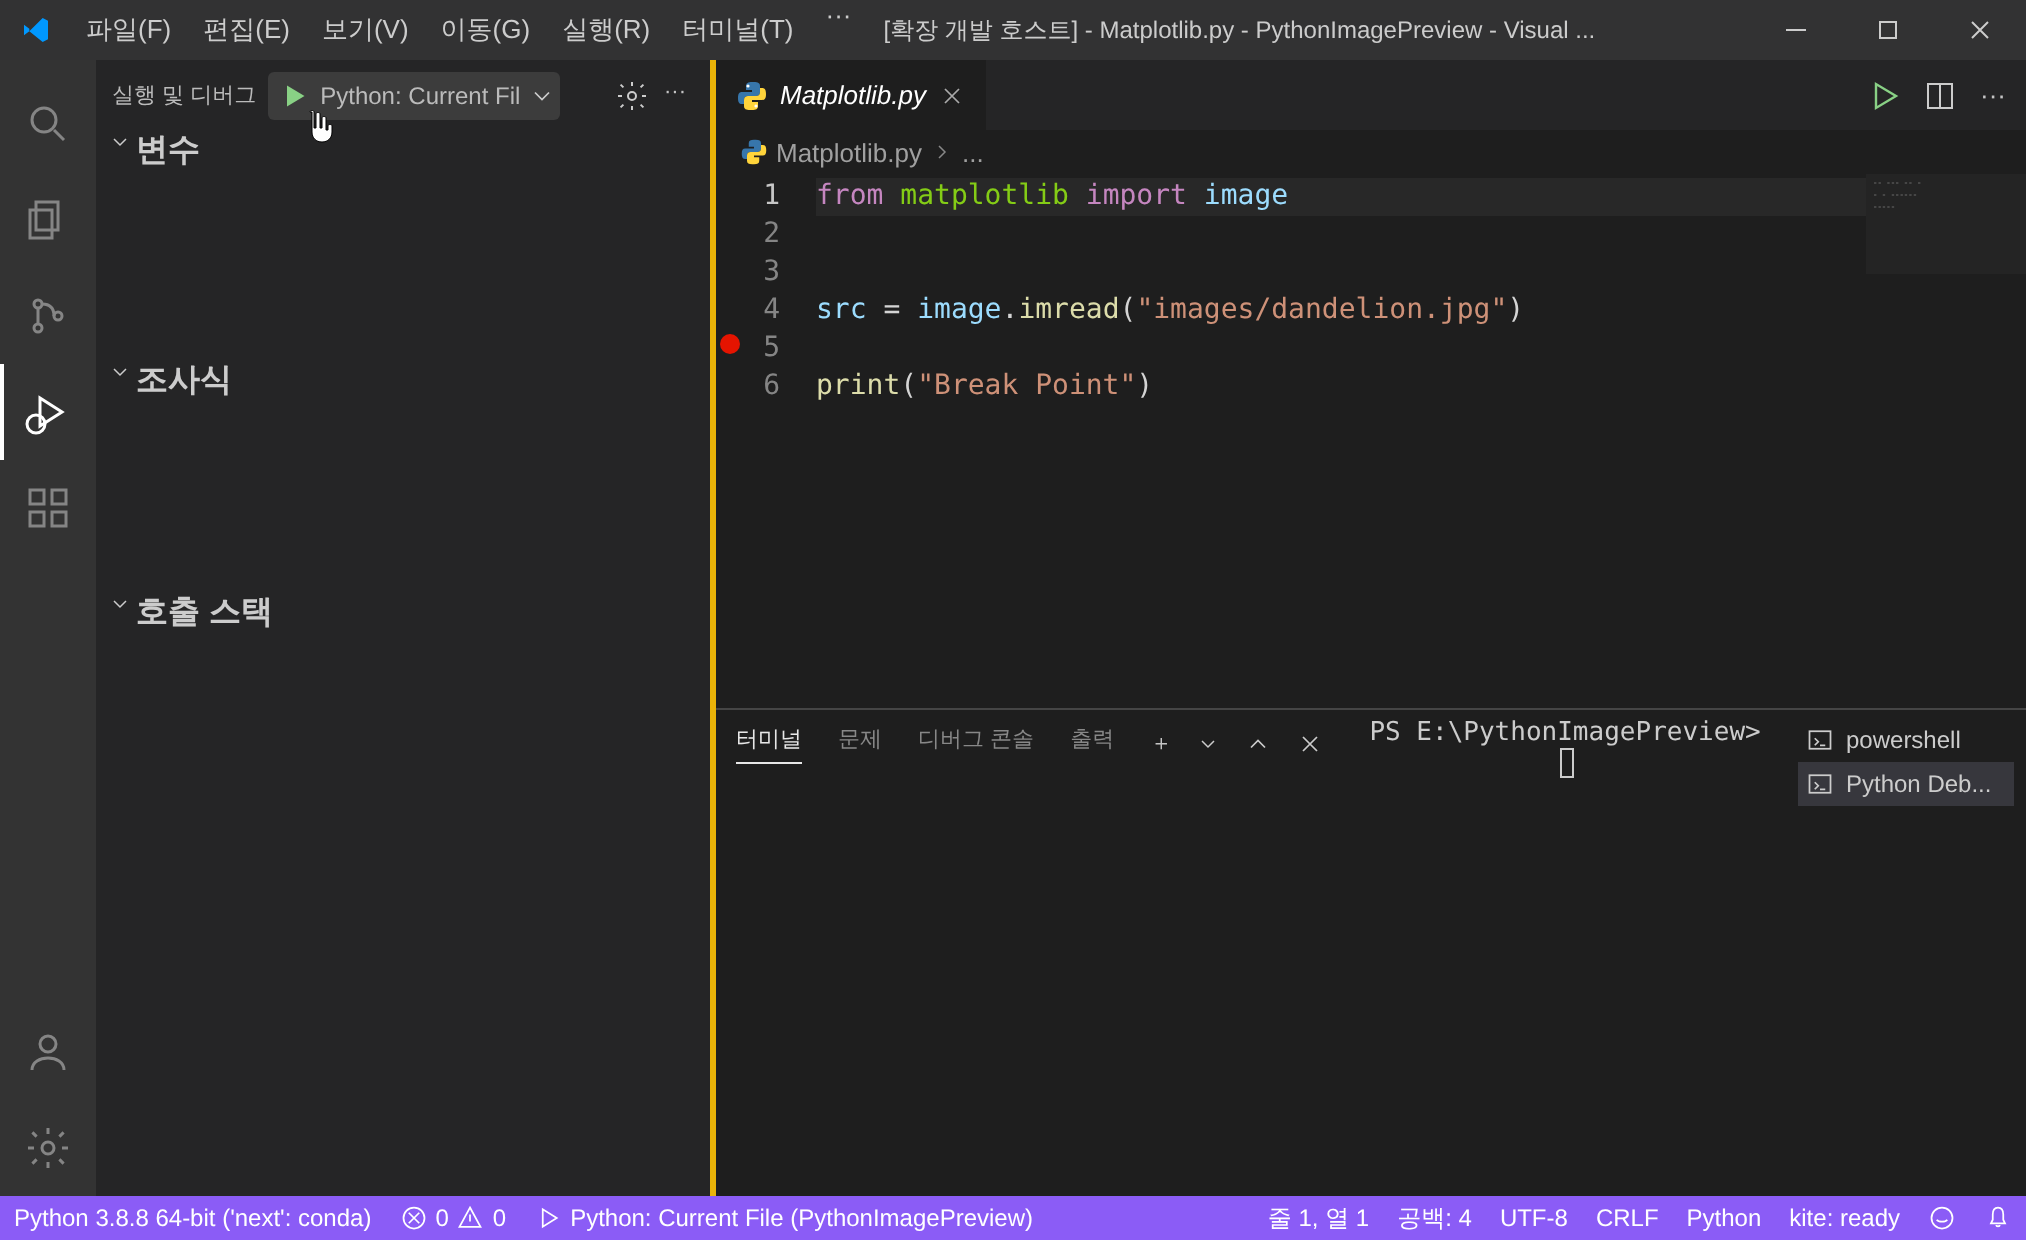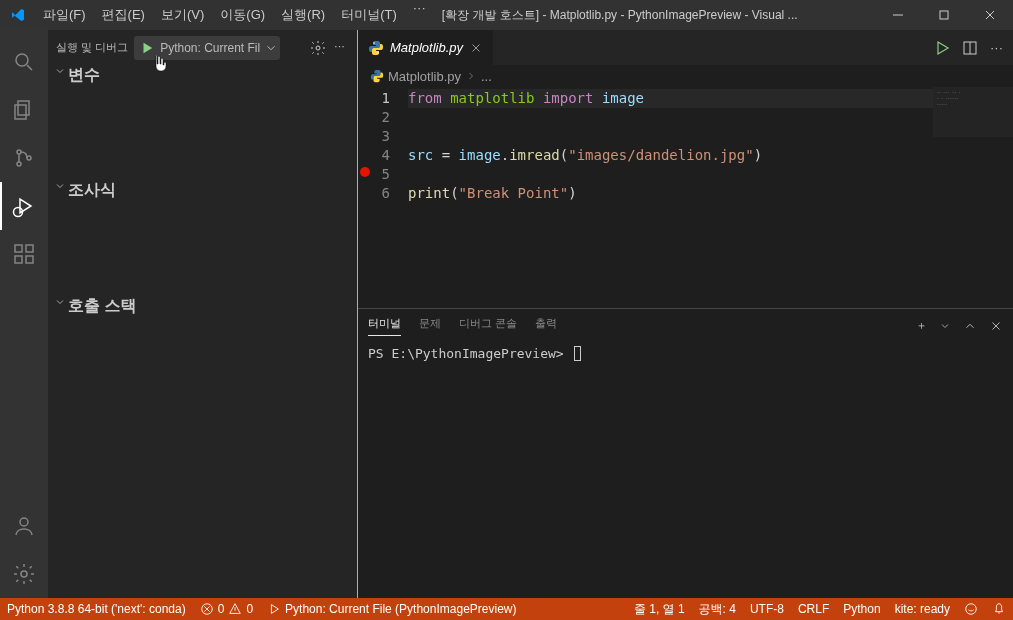--- a/index.html
+++ b/index.html
@@ -78,21 +78,21 @@
       left: 0; top: 0; bottom: 0; width: 2px;
       background: #fff;
     }
     .activity-spacer { flex: 1; }
     
     .sidebar {
       width: 310px;
       background: #252526;
       display: flex;
       flex-direction: column;
-      border-right: 1px solid #eab308;
+      border-right: 3px solid #eab308;
     }
     .sidebar-header {
       height: 35px;
       display: flex;
       align-items: center;
       padding: 0 8px;
       font-size: 11px;
       color: #bbbbbb;
     }
     .sidebar-title { flex: 0 0 auto; padding-right:4px;}
@@ -198,25 +198,26 @@
     .minimap-shade{ position:absolute; top:0; left:0; right:0; height:50px; background:rgba(200,200,200,.04);}
     .minimap-dots { position:absolute; top:4px; left:4px; font-size:2px; line-height:3px; color:#666; letter-spacing:1px;}
     .tok-kw { color: #c586c0; }
     .tok-mod { color: #84cc16; }
     .tok-var { color: #9cdcfe; }
     .tok-str { color: #ce9178; }
     .tok-fn { color: #dcdcaa; }
     .tok-op { color: #d4d4d4; }
     
     .panel {
-      height: 290px;
+      height: 244px;
       background: #1e1e1e;
       border-top: 1px solid #454545;
       display: flex;
-      flex-direction: column;
+      flex-direction: row;
+      text-align: center;
     }
     .panel-tabs {
       height: 33px;
       display: flex;
       align-items: center;
       padding: 0 10px;
       gap: 18px;
       font-size: 11px;
       color: #888;
     }
@@ -239,21 +240,21 @@
       width: 120px;
       padding: 4px 6px;
       font-size: 12px;
       color:#ccc;
     }
     .term-item { display:flex; align-items:center; gap:6px; height:22px; padding:0 4px; white-space:nowrap; overflow:hidden;}
     .term-item.active { background:#37373d; }
     
     .statusbar {
       height: 22px;
-      background: #c2410c;
+      background: #8b5cf6;
       color: #fff;
       display: flex;
       align-items: center;
       font-size: 12px;
       flex-shrink: 0;
     }
     .status-item { padding: 0 7px; height:22px; display:flex; align-items:center; gap:4px;}
     .status-spacer { flex:1; }
     .cursor-pointer { position:absolute; font-size:18px; color:#fff; pointer-events:none; }
     .icon24 { width:24px; height:24px; }
@@ -504,20 +505,36 @@
                 <svg width="14" height="14" viewBox="0 0 16 16">
                   <path d="M4 4l8 8M12 4l-8 8" stroke="#ccc"></path>
                 </svg>
               </span>
           </div>
         </div>
         <div class="panel-body">
           <div class="terminal">
             <span>PS E:\PythonImagePreview&gt; </span><span class="term-cursor"></span>
           </div>
+          <div class="terminal-sidebar">
+            <div class="term-item">
+              <svg width="14" height="14" viewBox="0 0 16 16" stroke="#ccc" fill="none">
+                  <rect x="2" y="3" width="12" height="10"></rect>
+                  <path d="M5 7l2 2-2 2M8 11h3"></path>
+                </svg>
+              <span>powershell</span>
+            </div>
+            <div class="term-item active">
+              <svg width="14" height="14" viewBox="0 0 16 16" stroke="#ccc" fill="none">
+                  <rect x="2" y="3" width="12" height="10"></rect>
+                  <path d="M5 7l2 2-2 2M8 11h3"></path>
+                </svg>
+              <span>Python Deb...</span>
+            </div>
+          </div>
         </div>
       </div>
     </div>
   </div>
 </div>
 
 <div class="statusbar">
   <div class="status-item">Python 3.8.8 64-bit ('next': conda)</div>
   <div class="status-item">
     <svg width="14" height="14" viewBox="0 0 16 16" stroke="#fff" fill="none">

